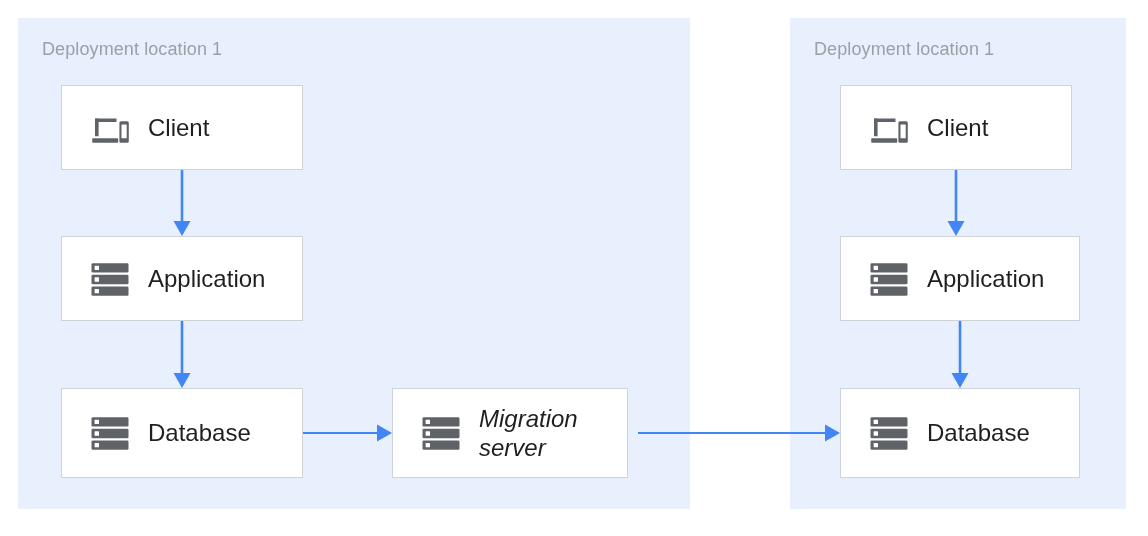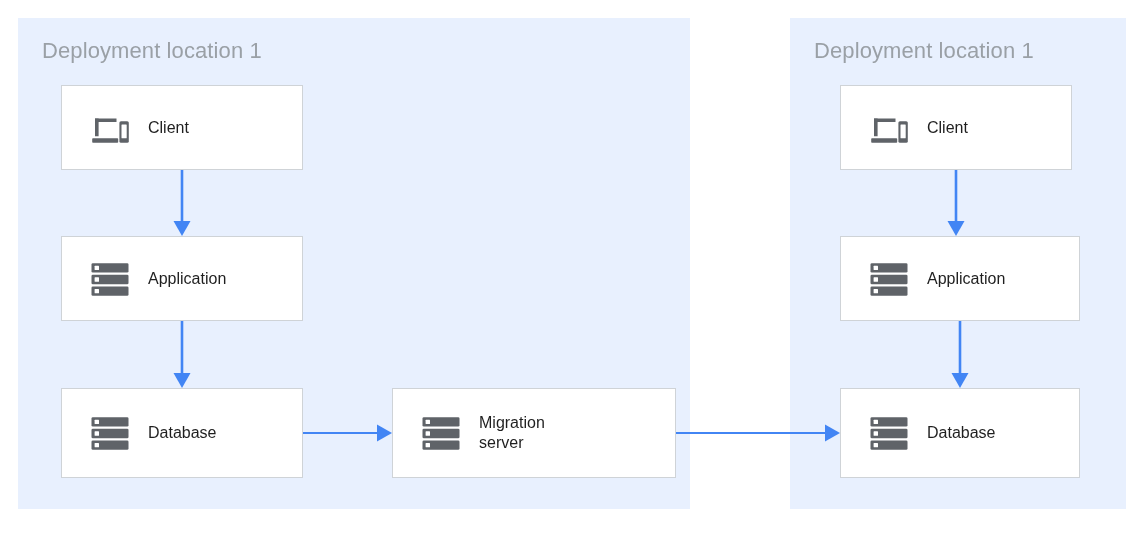--- a/index.html
+++ b/index.html
@@ -23,21 +23,21 @@
   }
 
   
   .region {
     position: absolute;
     background: #e8f0fe;
   }
   .region-label {
     position: absolute;
     color: #9aa0a6;
-    font-size: 22px;
+    font-size: 18px;
     letter-spacing: 0.1px;
     white-space: nowrap;
     line-height: 1;
     text-align: right;
   }
 
   
   .node {
     position: absolute;
     background: #ffffff;
@@ -54,21 +54,21 @@
     transform: translateY(-50%);
     width: 38px;
     height: 38px;
     flex: none;
   }
   .node-label {
     position: absolute;
     left: 86px;
     top: 50%;
     transform: translateY(-50%);
-    font-size: 16px;
+    font-size: 24px;
     color: #1f1f1f;
     line-height: 1.22;
     white-space: pre-line;
   }
 
   
   .arrow-svg {
     position: absolute;
     overflow: visible;
     pointer-events: none;
@@ -131,21 +131,21 @@
       <span class="node-icon"><svg viewBox="0 0 40 40" width="40" height="40" xmlns="http://www.w3.org/2000/svg">
           <rect x="1.5" y="3.2" width="37" height="9.4" rx="1.3" fill="#5f6368"></rect>
           <rect x="4.6" y="5.7" width="4.4" height="4.4" rx="0.5" fill="#ffffff"></rect>
           <rect x="1.5" y="14.8" width="37" height="9.4" rx="1.3" fill="#5f6368"></rect>
           <rect x="4.6" y="17.3" width="4.4" height="4.4" rx="0.5" fill="#ffffff"></rect>
           <rect x="1.5" y="26.4" width="37" height="9.4" rx="1.3" fill="#5f6368"></rect>
           <rect x="4.6" y="28.9" width="4.4" height="4.4" rx="0.5" fill="#ffffff"></rect>
         </svg></span>
       <span class="node-label" style="color: rgb(31, 31, 31);">Database</span>
     </div>
-    <div class="node" style="left: 392px; top: 388px; width: 284px; height: 90px; background: rgb(255, 255, 255); border-color: rgb(207, 211, 215);">
+    <div class="node" style="left: 392px; top: 388px; width: 236px; height: 90px; background: rgb(255, 255, 255); border-color: rgb(207, 211, 215); font-style: italic;">
       <span class="node-icon"><svg viewBox="0 0 40 40" width="40" height="40" xmlns="http://www.w3.org/2000/svg">
           <rect x="1.5" y="3.2" width="37" height="9.4" rx="1.3" fill="#5f6368"></rect>
           <rect x="4.6" y="5.7" width="4.4" height="4.4" rx="0.5" fill="#ffffff"></rect>
           <rect x="1.5" y="14.8" width="37" height="9.4" rx="1.3" fill="#5f6368"></rect>
           <rect x="4.6" y="17.3" width="4.4" height="4.4" rx="0.5" fill="#ffffff"></rect>
           <rect x="1.5" y="26.4" width="37" height="9.4" rx="1.3" fill="#5f6368"></rect>
           <rect x="4.6" y="28.9" width="4.4" height="4.4" rx="0.5" fill="#ffffff"></rect>
         </svg></span>
       <span class="node-label" style="color: rgb(31, 31, 31);">Migration
 server</span>

